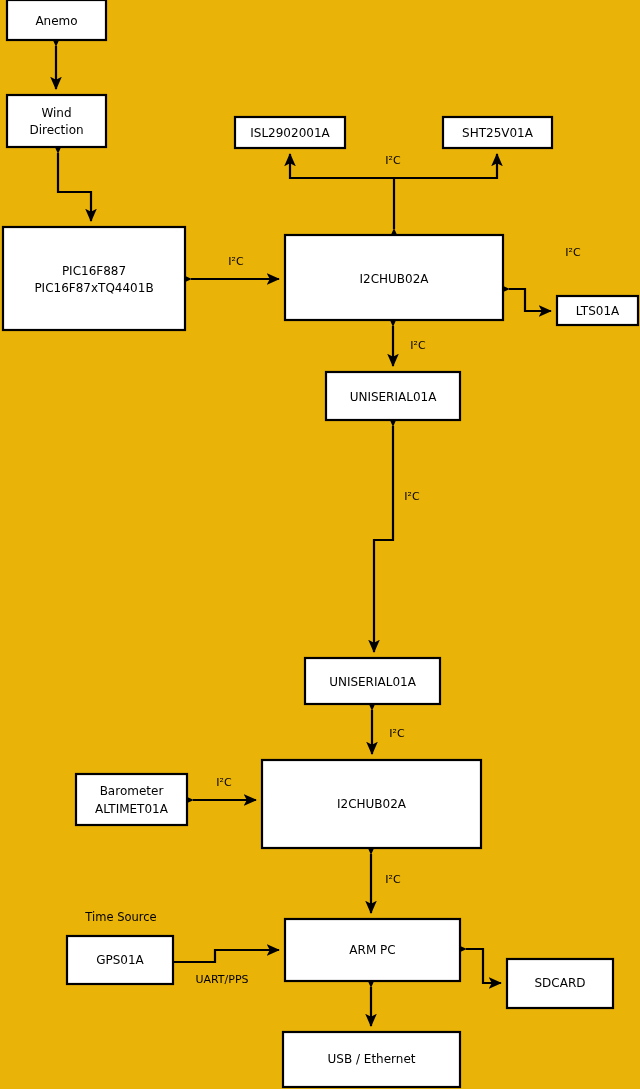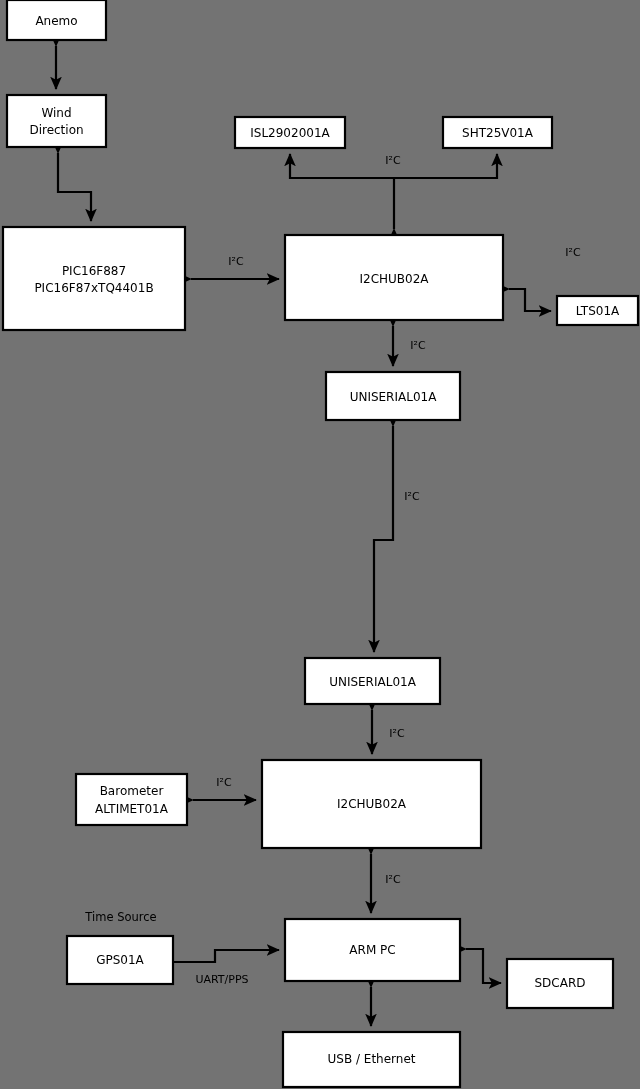--- a/index.html
+++ b/index.html
@@ -4,21 +4,21 @@
 <style>
   html, body {
     margin: 0;
     padding: 0;
     background: #ffffff;
   }
   #diagram-root {
     position: relative;
     width: 640px;
     height: 1089px;
-    background: #737373;
+    background: #eab308;
     font-family: "DejaVu Sans", sans-serif;
     overflow: hidden;
   }
   svg#diagram-svg {
     position: absolute;
     left: 0;
     top: 0;
     width: 640px;
     height: 1089px;
   }

